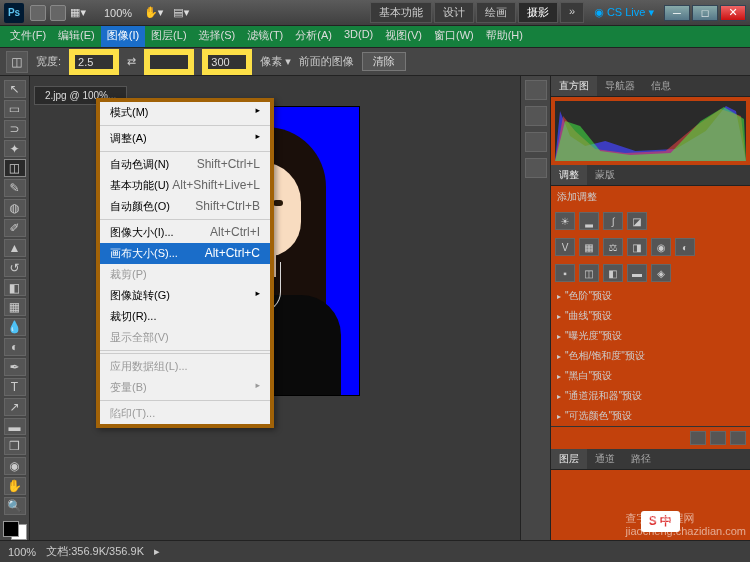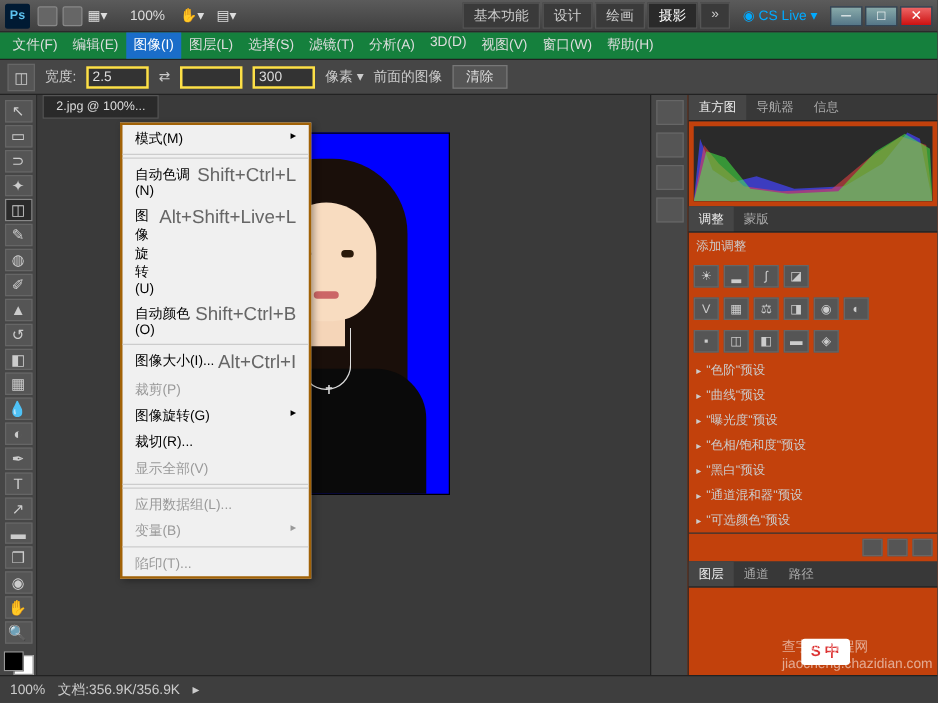--- a/index.html
+++ b/index.html
@@ -15,31 +15,31 @@
 .tab-btn{padding:2px 8px;color:#ccc;background:#3a3a3a;border:1px solid #555;cursor:pointer}
 .tab-btn.active{background:#2a2a2a;color:#fff}
 .cslive{color:#0af;margin:12px 10px;font-weight:normal}
 .winbtns{display:flex;gap:2px}
 .winbtn{width:26px;height:16px;background:linear-gradient(#8aa,#578);display:flex;align-items:center;justify-content:center;color:#fff;border:1px solid #345}
 .winbtn.close{background:linear-gradient(#e66,#c11)}
 .menubar{height:22px;background:#15803d;display:flex;padding:0 4px;border-bottom:1px solid #222}
 .menu-item{padding:2px 6px;color:#ddd;cursor:pointer}
 .menu-item.active{background:#1a6dc9;color:#fff}
 .optbar{height:28px;background:#464646;display:flex;align-items:center;padding:0 6px;gap:8px;border-bottom:1px solid #222;color:#ccc}
-.optbar input{width:50px;background:#333;border:2px solid #fde047;color:#ddd;padding:1px 3px;font-size:11px}
+.optbar input{width:50px;background:#333;border:6px solid #fde047;color:#ddd;padding:1px 3px;font-size:11px}
 .optbar .clear{padding:1px 10px;background:#555;border:1px solid #777;color:#ddd;cursor:pointer}
 .workarea{position:absolute;top:76px;bottom:22px;left:0;right:0;display:flex}
 .tools{width:30px;background:#464646;border-right:1px solid #222;display:flex;flex-direction:column;align-items:center;padding-top:4px;gap:2px}
 .tool{width:22px;height:22px;background:#555;border:1px solid #666;display:flex;align-items:center;justify-content:center;color:#ccc;cursor:pointer;font-size:12px}
 .tool.sel{background:#2a2a2a;border-color:#888}
 .swatch{width:24px;height:24px;position:relative;margin-top:4px}
 .swf{width:16px;height:16px;background:#000;border:1px solid #999;position:absolute;top:0;left:0}
 .swb{width:16px;height:16px;background:#fff;border:1px solid #999;position:absolute;bottom:0;right:0}
 .canvas-area{flex:1;background:#3a3a3a;position:relative;overflow:hidden}
-.doc-tab{position:absolute;top:0;left:4px;background:#2a2a2a;color:#ddd;padding:3px 10px;border:1px solid #555;font-size:10px}
+.doc-tab{position:absolute;top:10px;left:4px;background:#2a2a2a;color:#ddd;padding:3px 10px;border:1px solid #555;font-size:10px}
 .canvas{position:absolute;top:30px;left:130px;width:200px;height:290px;background:#0000ff;border:1px solid #000}
 .portrait{position:absolute;top:20px;left:20px;right:20px;bottom:0}
 .hair{width:130px;height:190px;background:#1a0f0a;border-radius:60px 60px 0 0;position:absolute;top:0;left:15px}
 .face{width:80px;height:95px;background:#f8dcc0;border-radius:40px 40px 35px 35px;position:absolute;top:35px;left:40px;z-index:2}
 .eye{width:10px;height:6px;background:#2a1a0a;border-radius:3px;position:absolute;top:38px}
 .eye.l{left:18px}.eye.r{right:18px}
 .lips{width:20px;height:6px;background:#c66;border-radius:3px;position:absolute;bottom:18px;left:30px}
 .body{width:160px;height:100px;background:#0a0a0a;position:absolute;bottom:0;left:0;border-radius:40px 40px 0 0}
 .neck{width:30px;height:25px;background:#f5d5b8;position:absolute;top:125px;left:65px;z-index:1}
 .necklace{width:40px;height:50px;border:1px solid #ddd;border-top:none;border-radius:0 0 20px 20px;position:absolute;top:135px;left:60px;z-index:3}
@@ -51,27 +51,27 @@
 .ptab.active{color:#eee;background:#464646}
 .histo{height:60px;background:#2a2a2a;margin:4px;position:relative;overflow:hidden}
 .histo svg{width:100%;height:100%}
 .panel-sec{padding:4px 6px;color:#ccc;font-size:10px}
 .adj-icons{display:flex;flex-wrap:wrap;gap:4px;padding:4px}
 .adj-ico{width:20px;height:18px;background:#555;border:1px solid #666;color:#ccc;display:flex;align-items:center;justify-content:center;font-size:10px;cursor:pointer}
 .preset{padding:3px 6px;color:#ccc;font-size:10px;cursor:pointer;display:flex;align-items:center}
 .preset:before{content:"▸";margin-right:4px;font-size:8px}
 .panel-foot{display:flex;justify-content:flex-end;gap:4px;padding:4px;border-top:1px solid #333}
 .pf-ico{width:16px;height:14px;background:#555;border:1px solid #666;cursor:pointer}
-.dropdown{position:absolute;top:98px;left:96px;width:153px;background:#f0f0f0;border:2px solid #a16207;box-shadow:2px 2px 6px rgba(0,0,0,.4);z-index:100}
+.dropdown{position:absolute;top:98px;left:96px;width:178px;background:#f0f0f0;border:4px solid #a16207;box-shadow:2px 2px 6px rgba(0,0,0,.4);z-index:100}
 .dd-item{padding:3px 10px;color:#000;font-size:11px;cursor:pointer;display:flex;justify-content:space-between}
 .dd-item.hl{background:#1a6dc9;color:#fff}
 .dd-item.dis{color:#999}
 .dd-item.sub:after{content:"▸";font-size:9px}
 .dd-sep{height:1px;background:#ccc;margin:2px 0}
-.shortcut{color:#666;font-size:15px}
+.shortcut{color:#666;font-size:12px}
 .dd-item.hl .shortcut{color:#fff}
 .statusbar{position:absolute;bottom:0;left:0;right:0;height:22px;background:#3e3e3e;color:#ccc;display:flex;align-items:center;padding:0 8px;font-size:10px;gap:10px;border-top:1px solid #222}
 .watermark{position:absolute;bottom:24px;right:4px;color:rgba(255,255,255,.55);font-size:13px;text-align:left;line-height:1.2}
 .sidecol{width:30px;background:#464646;border-left:1px solid #222;display:flex;flex-direction:column;align-items:center;padding-top:4px;gap:6px}
 .side-ico{width:22px;height:20px;background:#555;border:1px solid #666;cursor:pointer}
 .logo5{position:absolute;bottom:30px;right:70px;background:#fff;padding:2px 8px;border-radius:3px;color:#d33;font-weight:bold;font-size:12px}
 </style>
 </head>
 <body>
 
@@ -242,37 +242,44 @@
       <span class="ptab">路径</span>
     </div>
   </div>
 </div>
 
 <div class="dropdown" id="dd">
     <div class="dd-item sub">
       <span>模式(M)</span>
     </div>
     <div class="dd-sep"></div>
+    <div class="dd-item sub">
+      <span>调整(A)</span>
+    </div>
     <div class="dd-sep"></div>
     <div class="dd-item">
       <span>自动色调(N)</span>
       <span class="shortcut">Shift+Ctrl+L</span>
     </div>
     <div class="dd-item">
-      <span>图像旋转(U)</span>
+      <span>基本功能(U)</span>
       <span class="shortcut">Alt+Shift+Live+L</span>
     </div>
     <div class="dd-item">
       <span>自动颜色(O)</span>
       <span class="shortcut">Shift+Ctrl+B</span>
     </div>
     <div class="dd-sep"></div>
     <div class="dd-item">
       <span>图像大小(I)...</span>
       <span class="shortcut">Alt+Ctrl+I</span>
+    </div>
+    <div class="dd-item hl">
+      <span>画布大小(S)...</span>
+      <span class="shortcut">Alt+Ctrl+C</span>
     </div>
     <div class="dd-item dis">
       <span>裁剪(P)</span>
     </div>
     <div class="dd-item sub">
       <span>图像旋转(G)</span>
     </div>
     <div class="dd-item">
       <span>裁切(R)...</span>
     </div>

